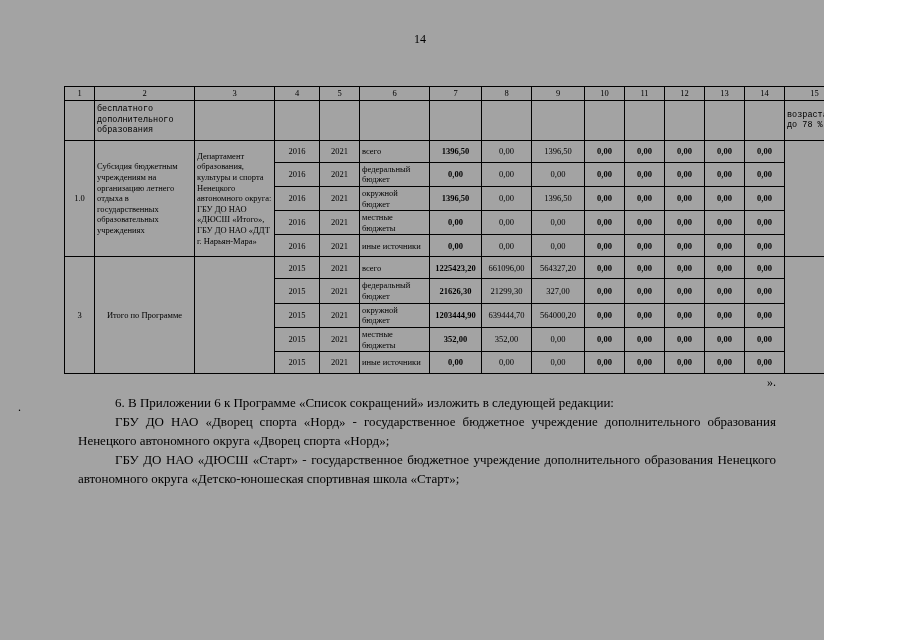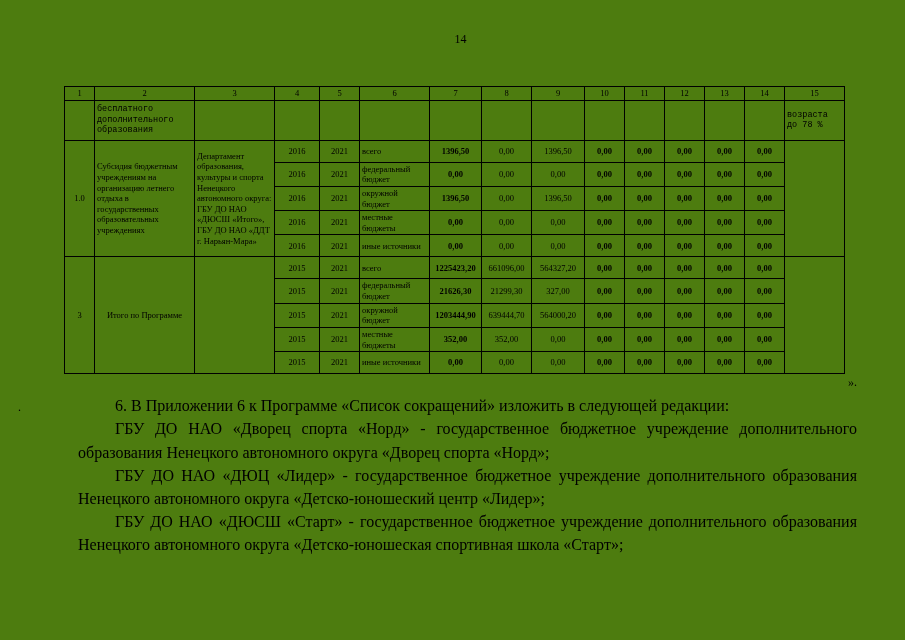--- a/index.html
+++ b/index.html
@@ -1,18 +1,18 @@
 <!DOCTYPE html>
 <html><head>
 <meta charset="utf-8">
 <style>
   html, body { margin: 0; padding: 0; background: #ffffff; }
   .page {
-    width: 905px; height: 640px;
-    background: #4d7c0f; color: #000;
+    width: 824px; height: 640px;
+    background: #a3a3a3; color: #000;
     position: relative; box-sizing: border-box;
     padding: 32px 48px 0 64px;
     font-family: "Liberation Serif", serif;
     overflow: hidden;
   }
   .page-number { text-align: center; font-size: 12px; line-height: 14px; margin-bottom: 40px; }
   table.budget {
     border-collapse: collapse; table-layout: fixed;
     width: 781px; font-size: 8.5px; line-height: 1.25;
   }
@@ -21,21 +21,21 @@
     vertical-align: middle; word-wrap: break-word; overflow: hidden;
   }
   tr.head-row { height: 12px; }
   tr.cont-row { height: 40px; font-family: Liberation Mono, monospace; }
   tr.data-row { height: 22px; }
   .t-left { text-align: left; }
   .t-center { text-align: center; }
   .t-top { vertical-align: top; }
   .bold { font-weight: bold; }
   .closing { text-align: right; font-size: 12px; line-height: 13px; margin-top: 2px; }
-  .body-text { margin-top: 5px; margin-left: 14px; font-size: 16px; line-height: 1.45; }
+  .body-text { margin-top: 5px; margin-left: 14px; font-size: 13px; line-height: 1.45; }
   .body-text p { margin: 0; text-indent: 37px; text-align: justify; }
   .stray-dot { position: absolute; left: 18px; top: 400px; font-size: 12px; }
 </style>
 </head>
 <body>
 
 <div class="page">
 
   <div class="page-number">14</div>
 
@@ -233,17 +233,16 @@
       </tbody>
   </table>
 
   <div class="closing">».</div>
 
   <div class="stray-dot">.</div>
 
   <div class="body-text">
     <p>6. В Приложении 6 к Программе «Список сокращений» изложить в следующей редакции:</p>
     <p>ГБУ ДО НАО «Дворец спорта «Норд» - государственное бюджетное учреждение дополнительного образования Ненецкого автономного округа «Дворец спорта «Норд»;</p>
-    <p>ГБУ ДО НАО «ДЮЦ «Лидер» - государственное бюджетное учреждение дополнительного образования Ненецкого автономного округа «Детско-юношеский центр «Лидер»;</p>
     <p>ГБУ ДО НАО «ДЮСШ «Старт» - государственное бюджетное учреждение дополнительного образования Ненецкого автономного округа «Детско-юношеская спортивная школа «Старт»;</p>
   </div>
 
 </div>
 
 </body></html>

